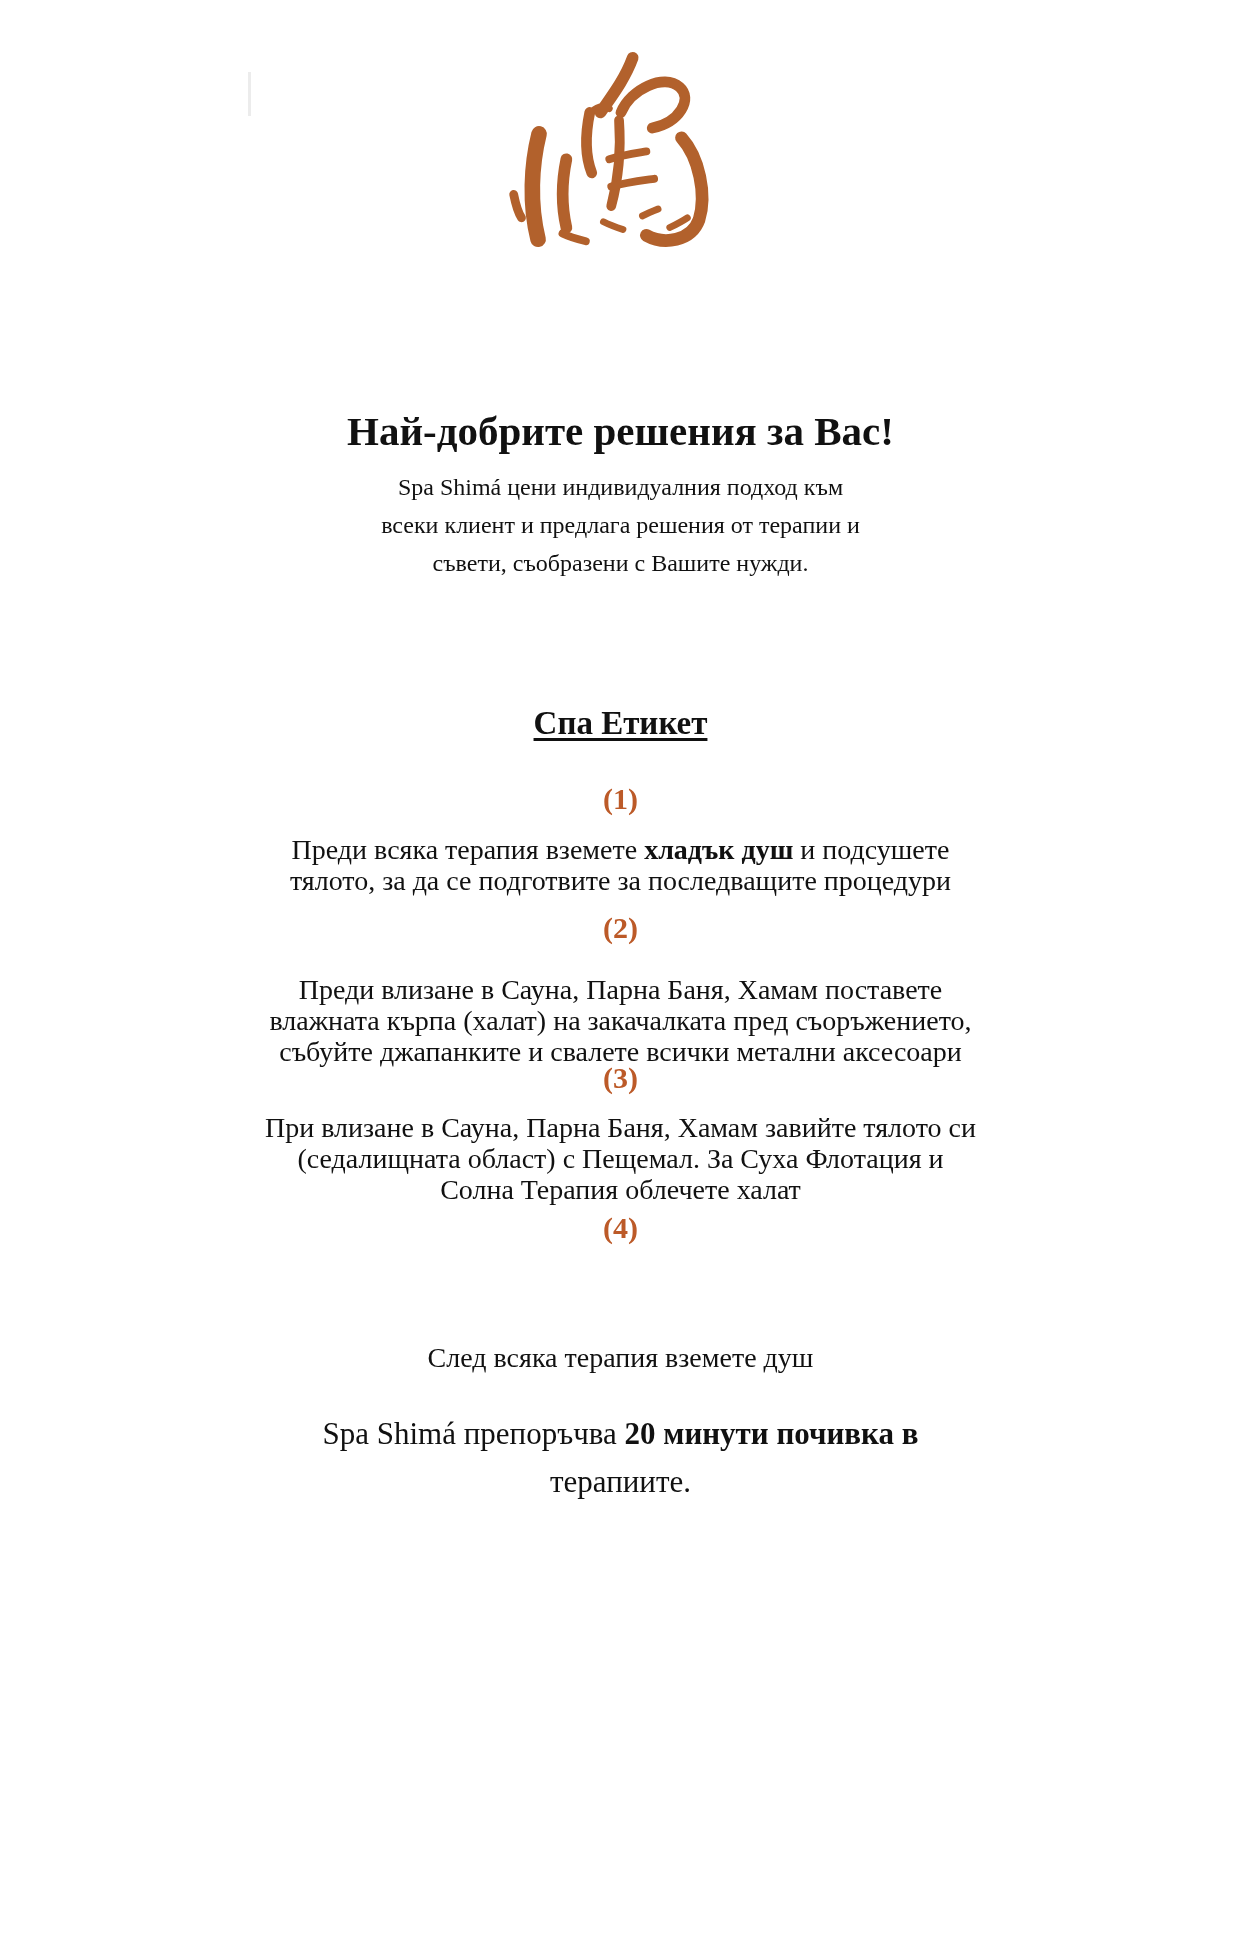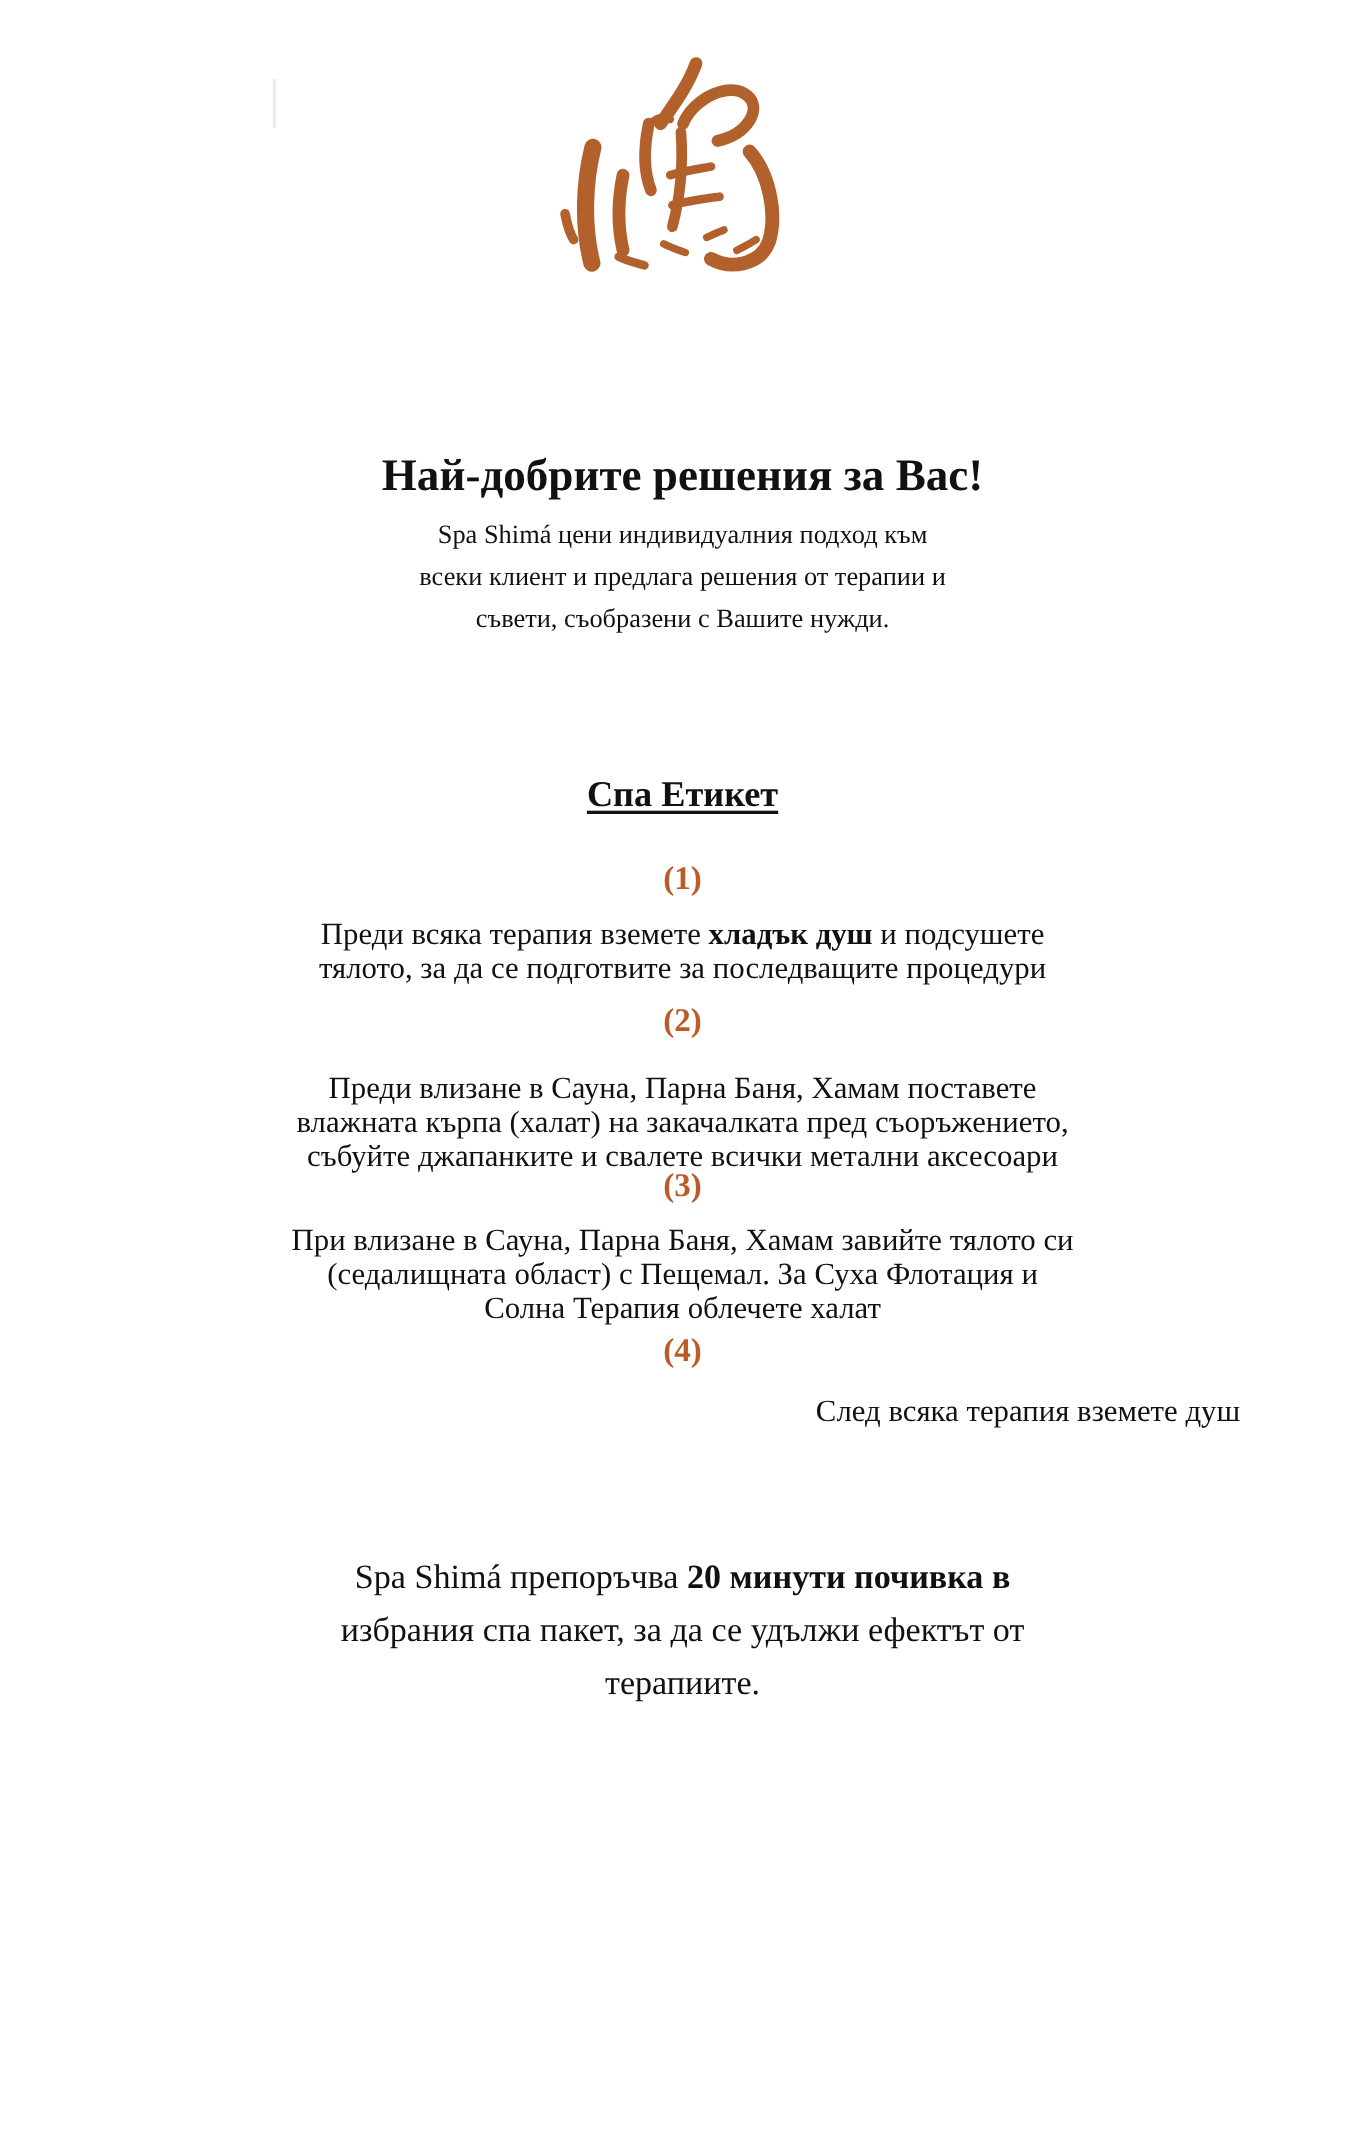--- a/index.html
+++ b/index.html
@@ -45,21 +45,21 @@
     color: var(--accent, #BC5A28);
   }
   .num1 { top: 783px; }
   .num2 { top: 912px; }
   .num3 { top: 1062px; }
   .num4 { top: 1212px; }
   .para { font-size: 28px; line-height: 31px; }
   .para1 { top: 834px; }
   .para2 { top: 958px; margin-top: 16px; }
   .para3 { top: 1112px; }
-  .para4 { top: 1268px; text-align: right; }
+  .para4 { top: 1342px; }
   .recommendation { top: 1410px; font-size: 31px; line-height: 48px; }
   b { font-weight: bold; }
 </style>
 </head>
 <body>
 
 <div class="page">
 
   <div class="faint-mark"></div>
 
@@ -124,17 +124,16 @@
   </div>
 
   <div class="block num num4">(4)</div>
 
   <div class="block para para4">
     <div>След всяка терапия вземете душ</div>
   </div>
 
   <div class="block recommendation">
     <div><span>Spa Shimá препоръчва </span><b>20 минути почивка в</b></div>
-    <div>избрания спа пакет, за да се удължи ефектът от</div>
     <div>терапиите.</div>
   </div>
 
 </div>
 
 </body></html>

